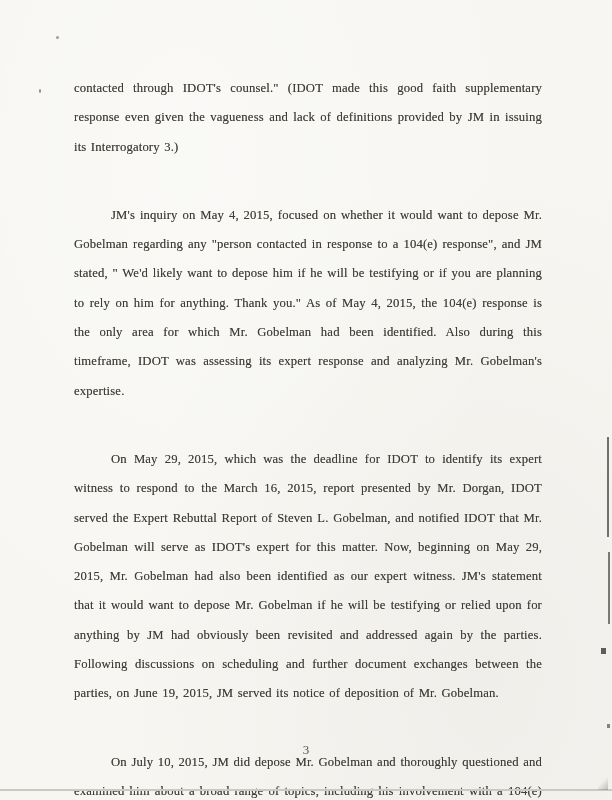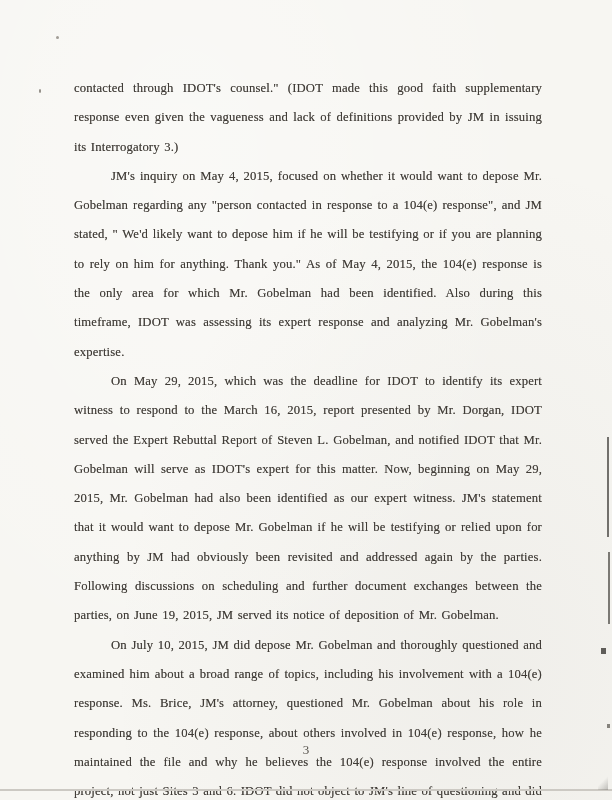--- a/index.html
+++ b/index.html
@@ -36,20 +36,21 @@
     margin: 0;
     font-size: 12.7px;
     line-height: 29.3px;
     text-align: justify;
     letter-spacing: 0.15px;
     word-spacing: 1.1px;
     text-shadow: 0 0 0.6px rgba(64,60,55,0.55);
   }
   .content p.indent {
     text-indent: 37px;
+    margin-top: 39px;
   }
   .page-number {
     position: absolute;
     left: 0;
     right: 0;
     top: 742px;
     text-align: center;
     font-size: 13px;
     color: #55514b;
   }

